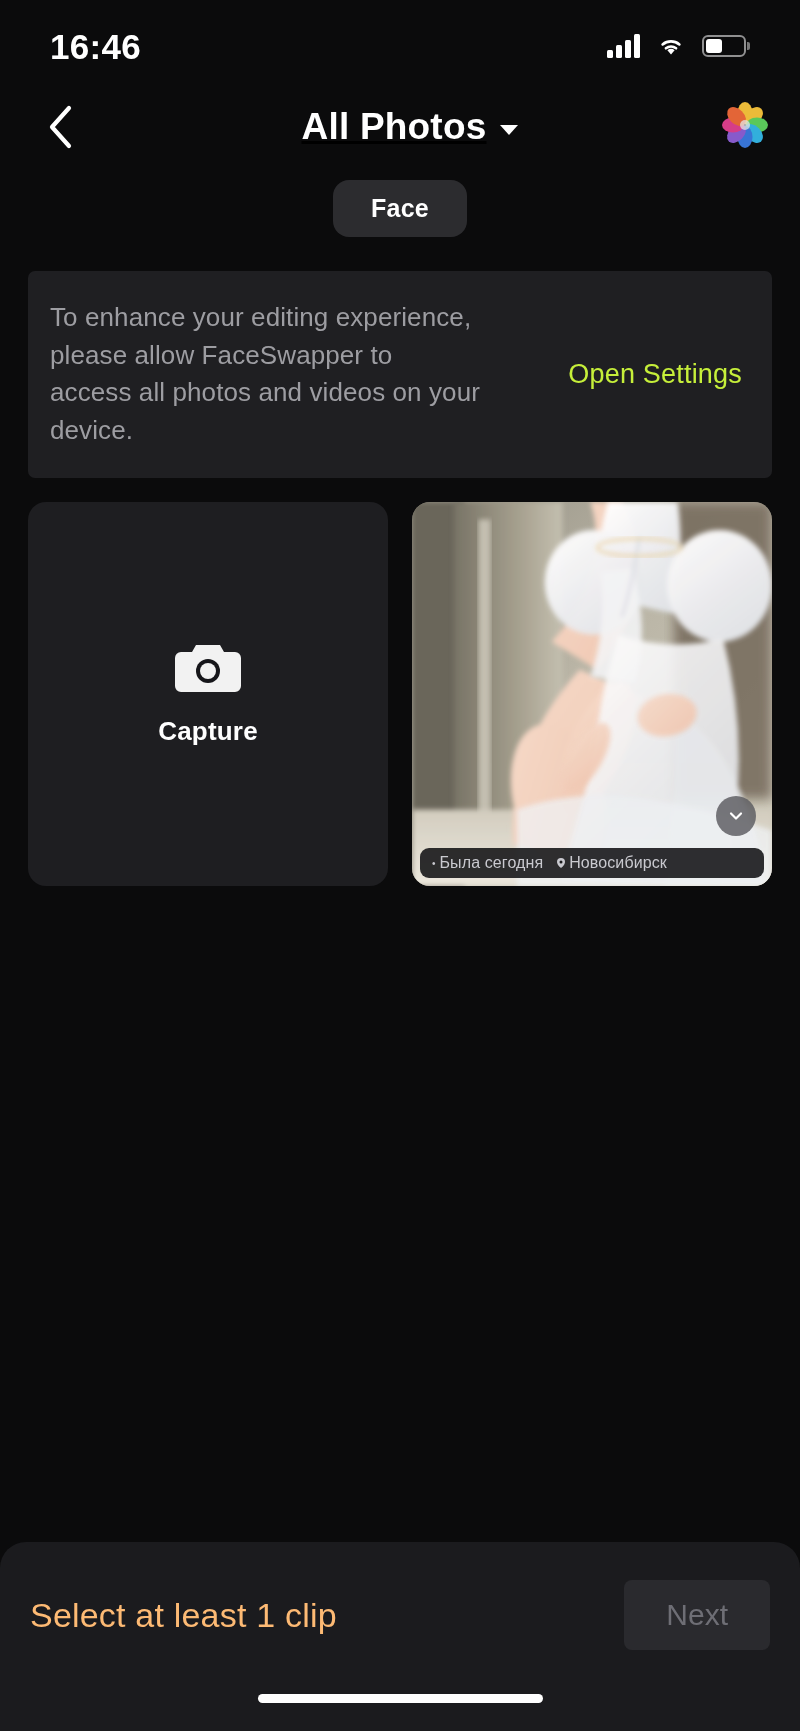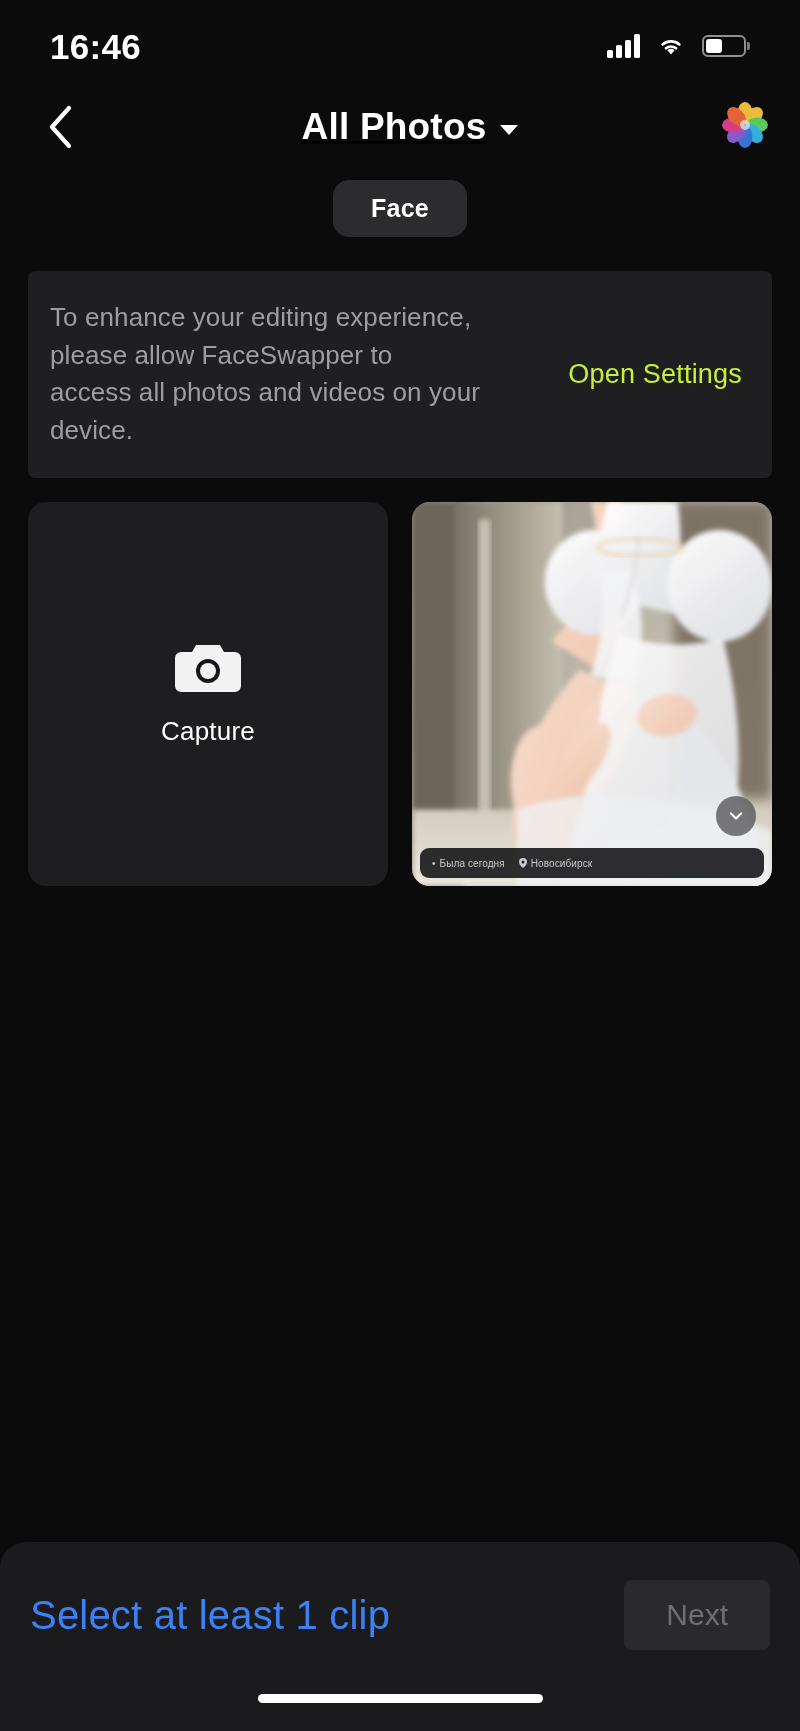--- a/index.html
+++ b/index.html
@@ -139,21 +139,21 @@
     background:#1e1e21;
     cursor:pointer;
   }
   .capture-tile {
     display:flex; flex-direction:column;
     align-items:center; justify-content:center;
     gap:22px;
   }
   .cam-icon { width:66px; height:54px; }
   .capture-label {
-    color:#ffffff; font-size:26px; font-weight:400; letter-spacing:0.2px;
+    color:#ffffff; font-size:26px; font-weight:700; letter-spacing:0.2px;
   }
 
   .photo-tile { background:#111; }
   .photo-canvas { position:absolute; inset:0; width:100%; height:100%; display:block; }
 
   .chev-badge {
     position:absolute; right:16px; bottom:50px;
     width:40px; height:40px; border-radius:50%;
     background:rgba(90,90,95,0.82);
     display:flex; align-items:center; justify-content:center;
@@ -163,37 +163,37 @@
     position:absolute; left:8px; right:8px; bottom:8px;
     height:30px;
     background:rgba(18,18,20,0.88);
     border-radius:9px;
     display:flex; align-items:center; gap:14px;
     padding:0 12px;
     overflow:hidden;
   }
   .meta-chip { display:flex; align-items:center; gap:4px; }
   .meta-txt {
-    color:#c9c9cf; font-size:10px; letter-spacing:0.1px; white-space:nowrap;
+    color:#c9c9cf; font-size:16px; letter-spacing:0.1px; white-space:nowrap;
   }
   .meta-dot { color:#c9c9cf; font-size:10px; }
 
   
   .filler { flex:1 1 auto; background:#0b0b0c; }
 
   
   .bottombar {
     background:#1b1b1e;
     border-radius:26px 26px 0 0;
     padding:38px 30px 30px 30px;
     display:flex; align-items:center; justify-content:space-between;
     flex:0 0 auto;
   }
   .bottom-hint {
-    color:#3b82f6; font-size:40px; letter-spacing:0.2px;
+    color:#fdba74; font-size:34px; letter-spacing:0.2px;
   }
   .next-btn {
     background:#2a2a2e;
     color:#6e6e75;
     font-size:30px;
     padding:18px 42px;
     border-radius:8px;
     border:none;
     cursor:pointer;
     font-family:"Liberation Sans", sans-serif;

